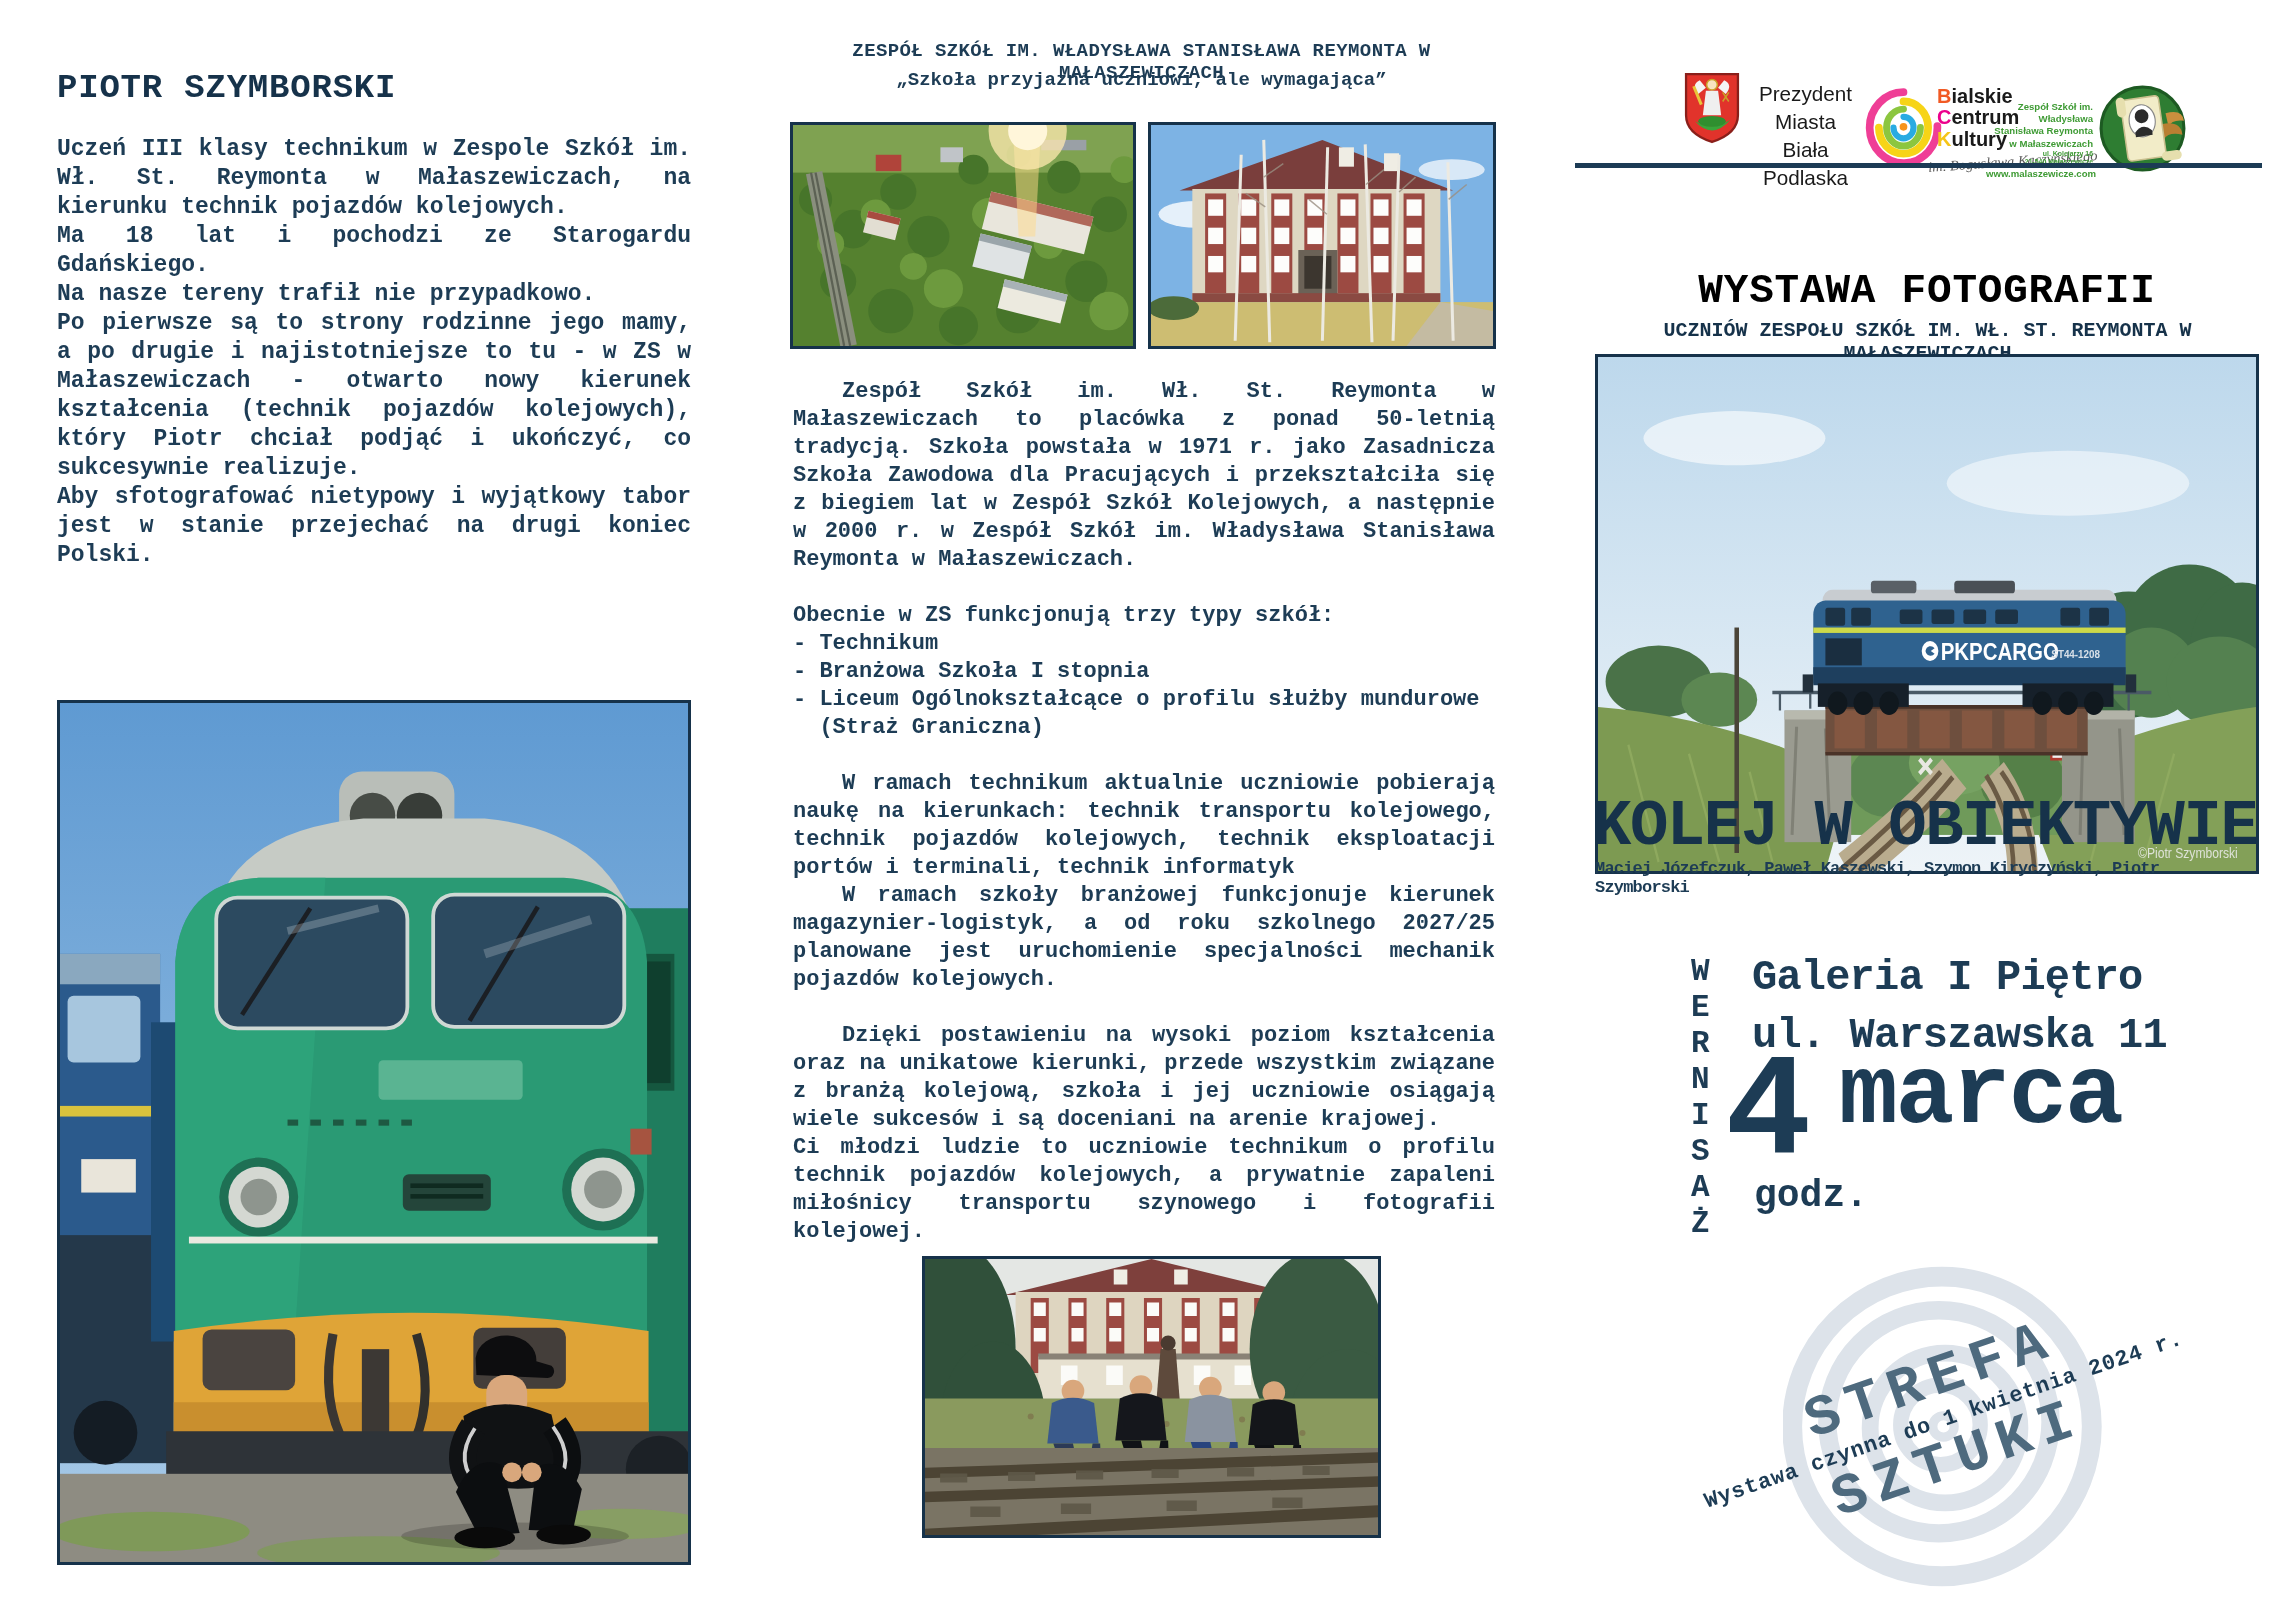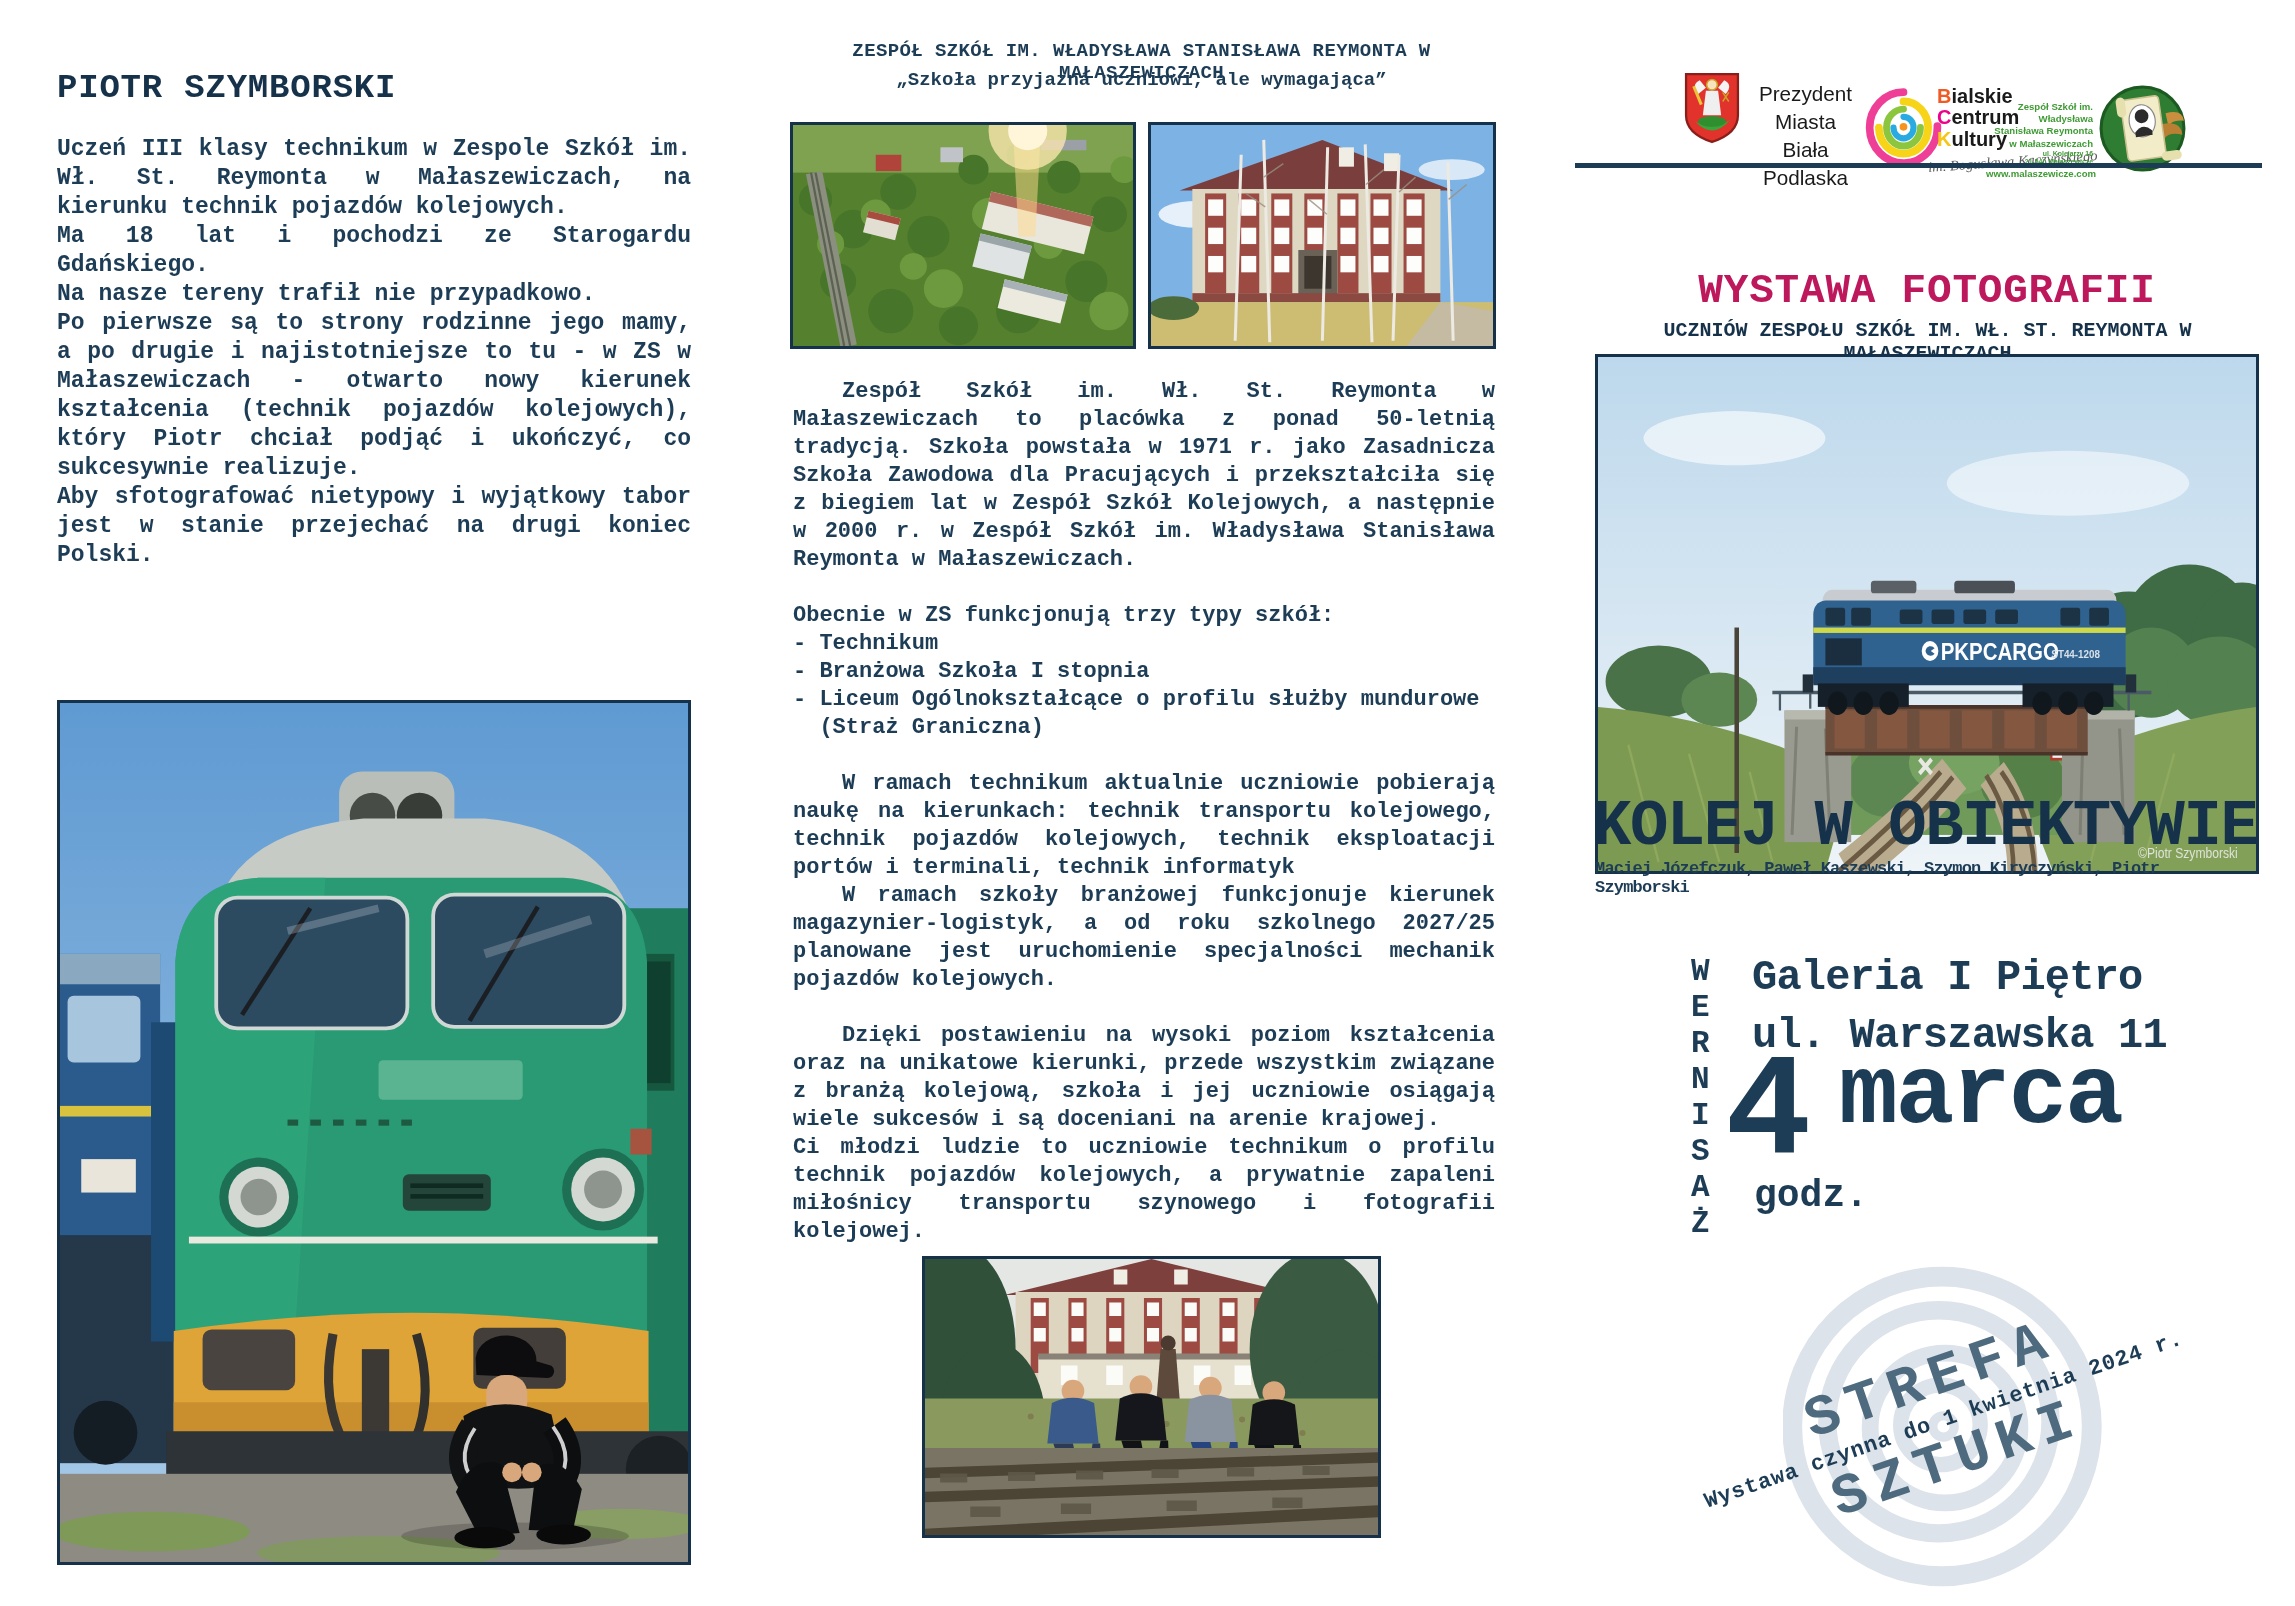--- a/index.html
+++ b/index.html
@@ -34,21 +34,21 @@
            font-size:20px;line-height:21.4px;color:#1a1a1a}
   .bck-sub{left:1928px;top:153px;font-family:"Liberation Serif",serif;font-style:italic;
            font-size:14.5px;color:#5a5a5a;transform:rotate(-4deg)}
   .sch-txt{left:1986px;top:101px;width:107px;text-align:right;color:#3f9b35;
            font-family:"Liberation Sans",sans-serif;font-weight:700}
   .sch-txt .l1{font-size:9.6px;line-height:12.2px}
   .sch-txt .l2{font-size:6.9px;line-height:8.4px}
   .sch-txt .l3{font-size:9.6px;line-height:13px}
   .sch-logo{left:2098px;top:84px;width:89px;height:89px}
   .rule{left:1575px;top:163px;width:687px;height:5.4px;background:#1c3b55}
-  .rc-title{left:1595px;top:268px;width:664px;font-size:41px;color:#be185d;letter-spacing:0.8px}
+  .rc-title{left:1595px;top:268px;width:664px;font-size:41px;color:#000000;letter-spacing:0.8px}
   .rc-sub{left:1584px;top:319px;width:687px;font-size:20px;color:#16324a}
   .rc-photo{left:1595px;top:354px;width:664px;height:520px}
   .rc-main{left:1593px;top:791px;width:667px;font-size:64px;letter-spacing:-1.5px;color:#16324a;white-space:nowrap}
   .rc-authors{left:1595px;top:859px;width:664px;font-size:17px;letter-spacing:-0.8px}
   .ev-vern{left:1691px;top:954px;width:35px;font-size:31px;line-height:36px;word-break:break-all;text-align:left}
   .ev-venue{left:1752px;top:954px;font-size:42px;letter-spacing:-0.8px}
   .ev-addr{left:1752px;top:1012px;font-size:42px;letter-spacing:-0.8px}
   .ev-day{left:1725px;top:1045px;font-size:144px;line-height:138px}
   .ev-month{left:1839px;top:1050px;font-size:98px;line-height:92px;letter-spacing:-2.3px}
   .ev-time{left:1872px;top:1123px;font-size:93px;line-height:93px;letter-spacing:-1.5px}

